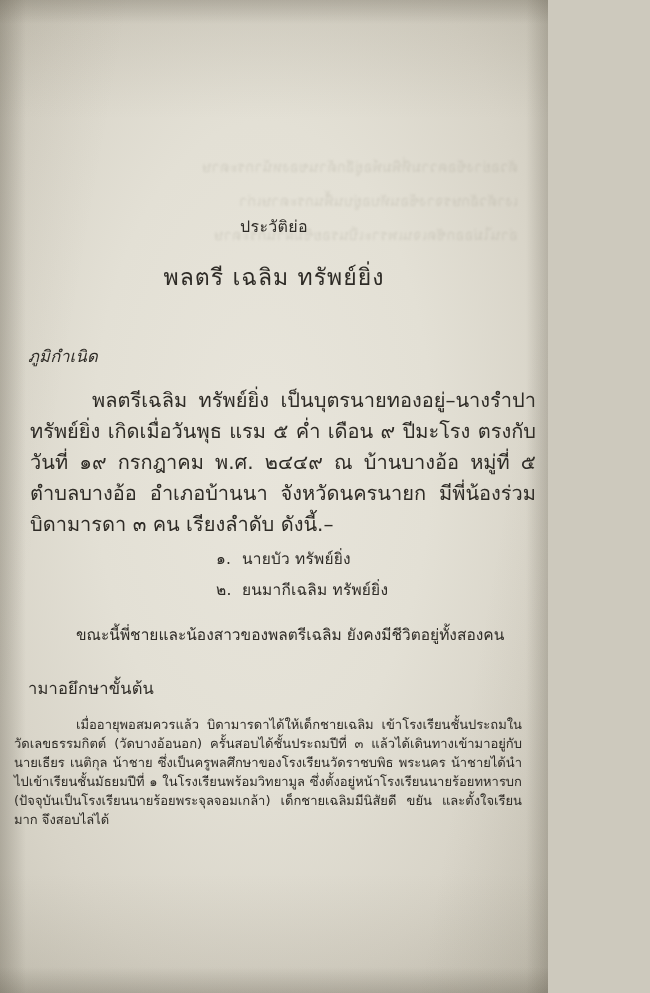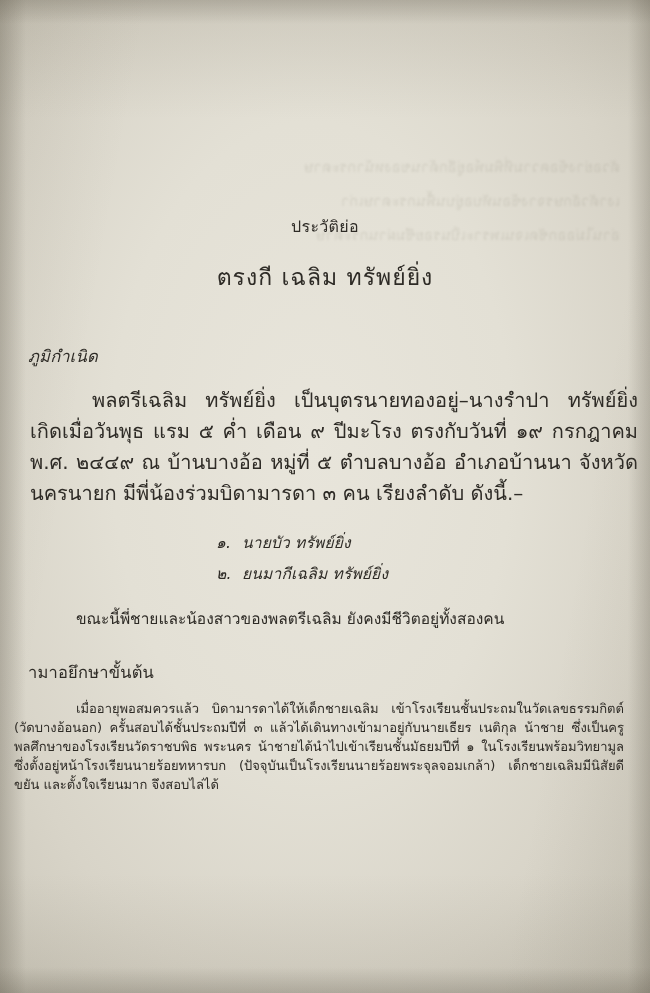--- a/index.html
+++ b/index.html
@@ -8,21 +8,21 @@
   }
   body {
     width: 650px;
     height: 993px;
     background: #cdc9bd;
     font-family: "DejaVu Sans", sans-serif;
     overflow: hidden;
   }
   .page {
     position: relative;
-    width: 650px;
+    width: 548px;
     height: 993px;
     background:
       radial-gradient(ellipse at 48% 45%, #e8e5db 0%, #e3e0d5 42%, #d8d4c8 72%, #c9c5b8 100%);
     box-sizing: border-box;
     overflow: hidden;
   }
   
   .page::after {
     content: "";
     position: absolute;
@@ -81,24 +81,23 @@
     margin-top: 16px;
     margin-left: 30px;
     margin-right: 12px;
     font-size: 20px;
     line-height: 31px;
     text-align: justify;
     text-justify: inter-word;
     text-indent: 62px;
   }
   .list {
-    margin: 19px 0 0 0;
+    margin: 4px 0 0 0;
     padding: 0;
     list-style: none;
-    font-style: italic;
   }
   .list li {
     font-size: 15.5px;
     line-height: 31px;
     padding-left: 216px;
     letter-spacing: 0.2px;
   }
   .list li .num {
     display: inline-block;
     width: 26px;
@@ -168,21 +167,21 @@
 <div class="page">
 
   <div class="bleed">ตัวอย่างข้อความที่พิมพ์อยู่อีกด้านของหน้ากระดาษ
 เงาตัวอักษรจางซ้อนทับอยู่บนพื้นกระดาษเก่า
 อ่านไม่ออกชัดเจนเพราะเป็นรอยซึมผ่านกระดาษ</div>
 
   <div class="content doc-text">
 
     <div class="heading-small">ประวัติย่อ</div>
 
-    <div class="heading-name">ตรงกี เฉลิม  ทรัพย์ยิ่ง</div>
+    <div class="heading-name">พลตรี เฉลิม  ทรัพย์ยิ่ง</div>
 
     <div class="section-head">ภูมิกำเนิด</div>
 
     <div class="para">พลตรีเฉลิม  ทรัพย์ยิ่ง  เป็นบุตรนายทองอยู่–นางรำปา  ทรัพย์ยิ่ง  เกิดเมื่อวันพุธ  แรม ๕ ค่ำ  เดือน ๙ ปีมะโรง  ตรงกับวันที่  ๑๙  กรกฎาคม  พ.ศ. ๒๔๔๙  ณ  บ้านบางอ้อ  หมู่ที่ ๕  ตำบลบางอ้อ  อำเภอบ้านนา  จังหวัดนครนายก  มีพี่น้องร่วมบิดามารดา ๓ คน  เรียงลำดับ  ดังนี้.–</div>
 
     <ul class="list">
       <li>
         <span class="num">๑.</span><span>นายบัว  ทรัพย์ยิ่ง</span>
       </li>
       <li>

